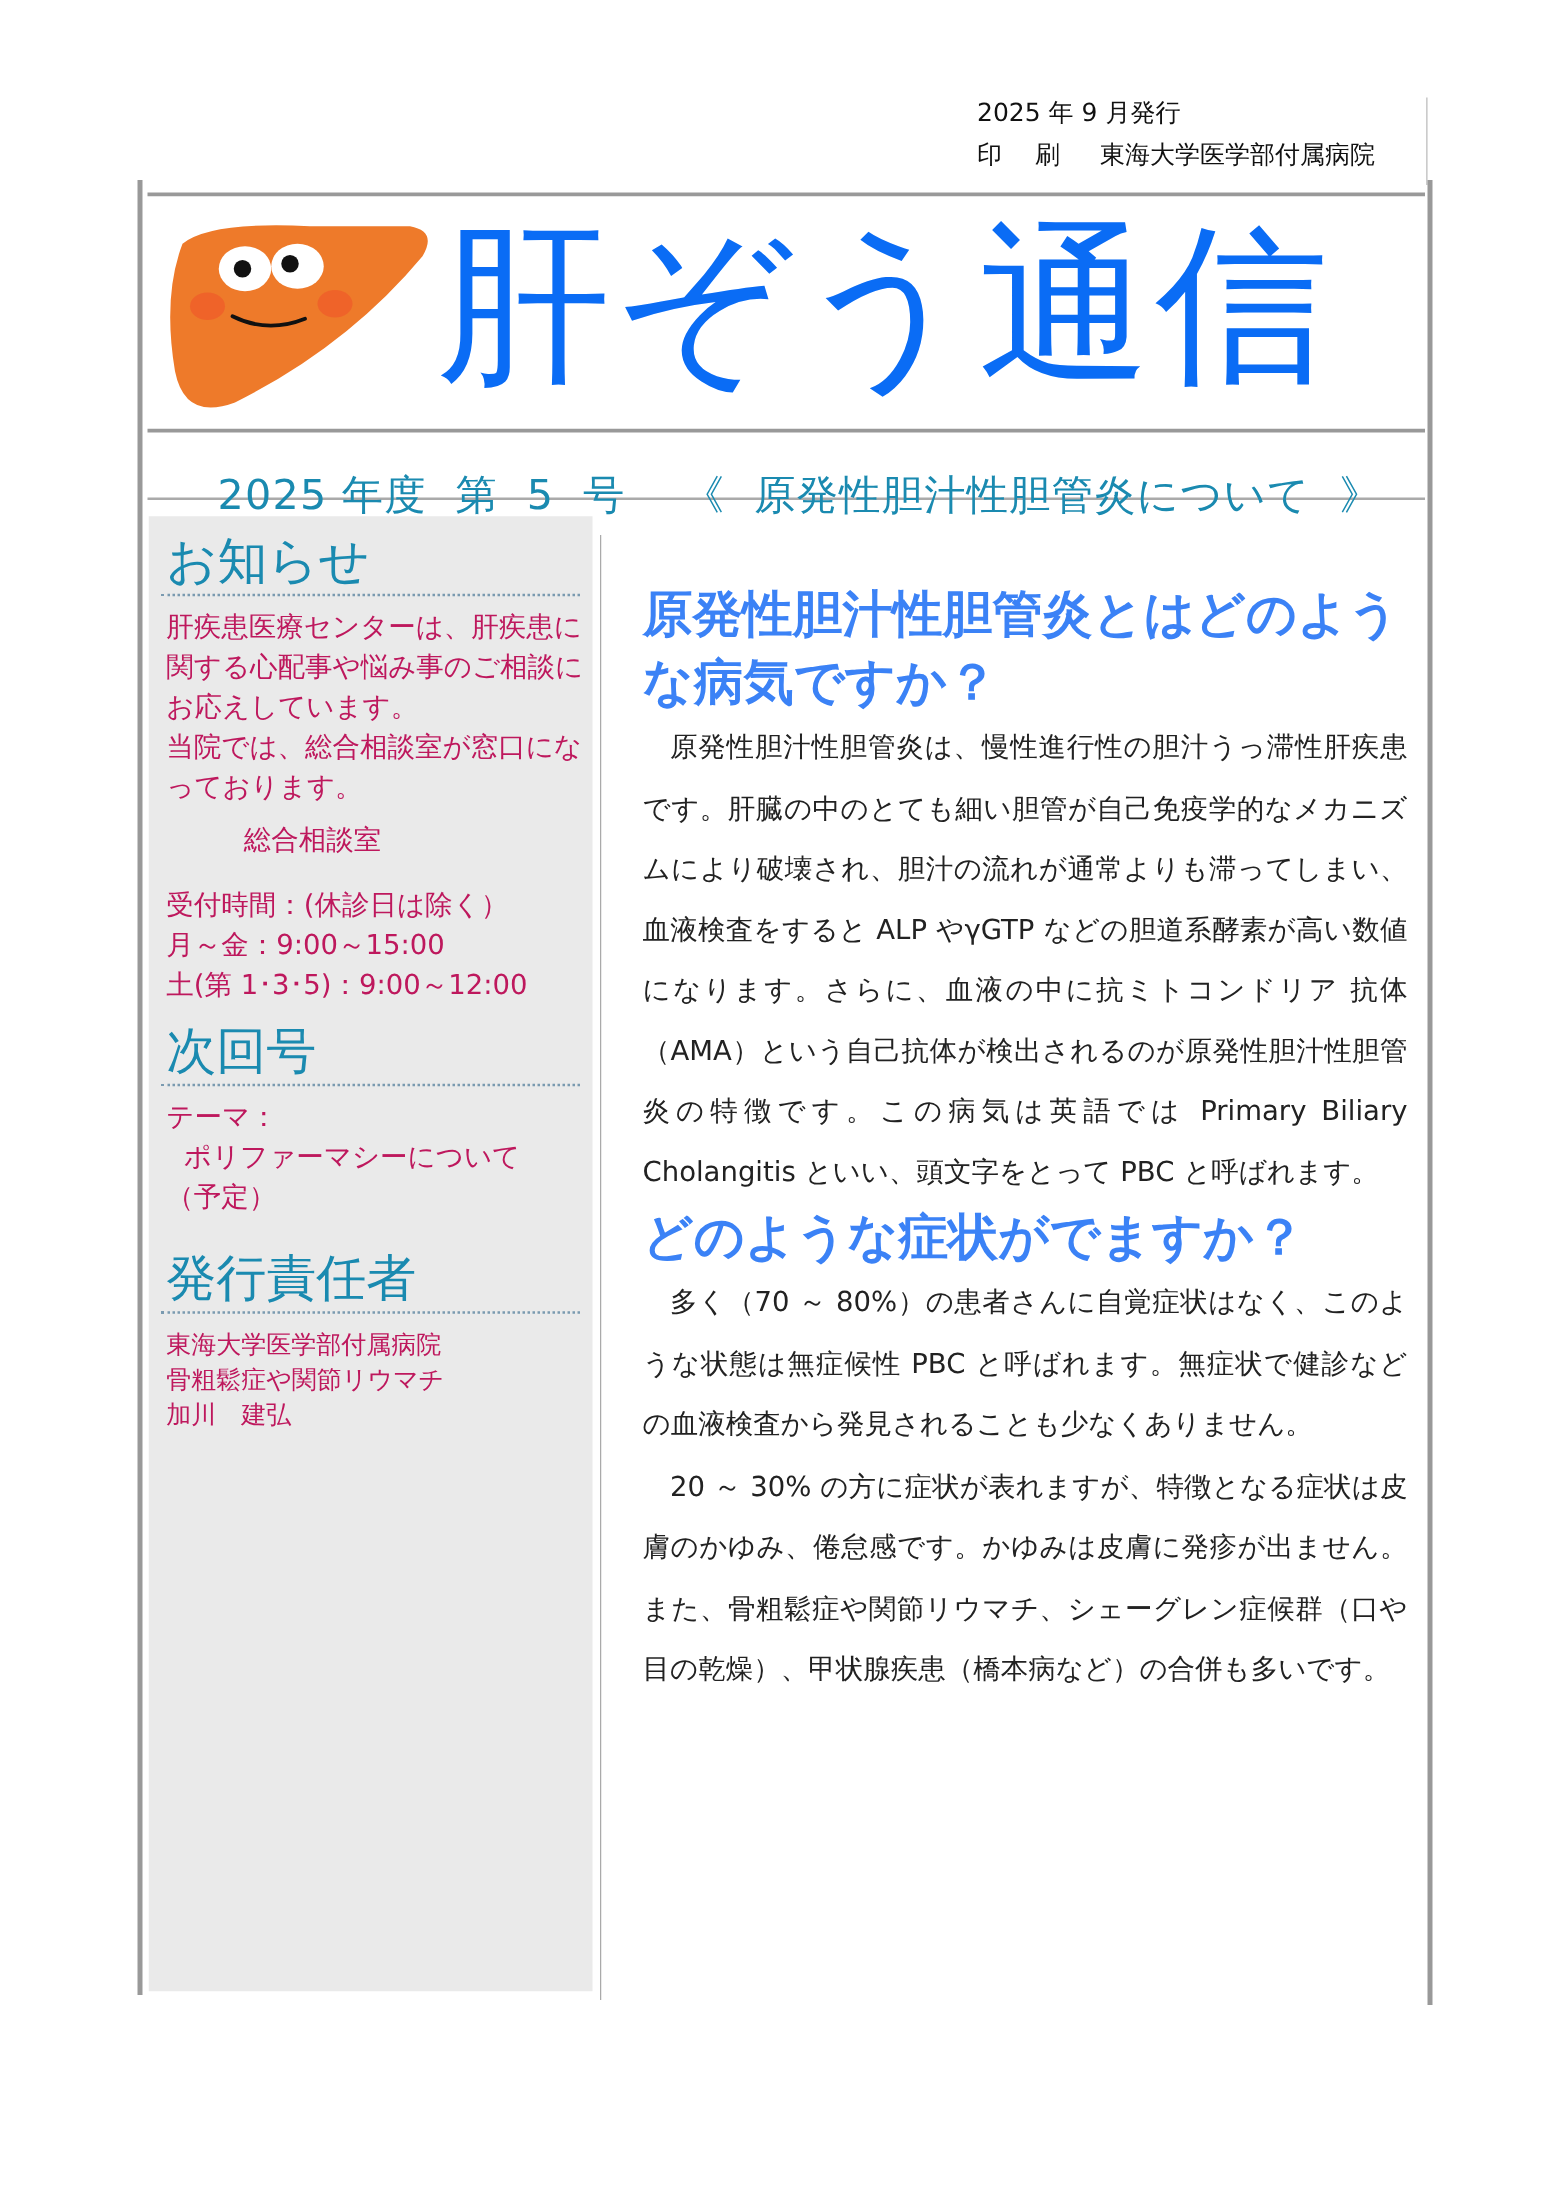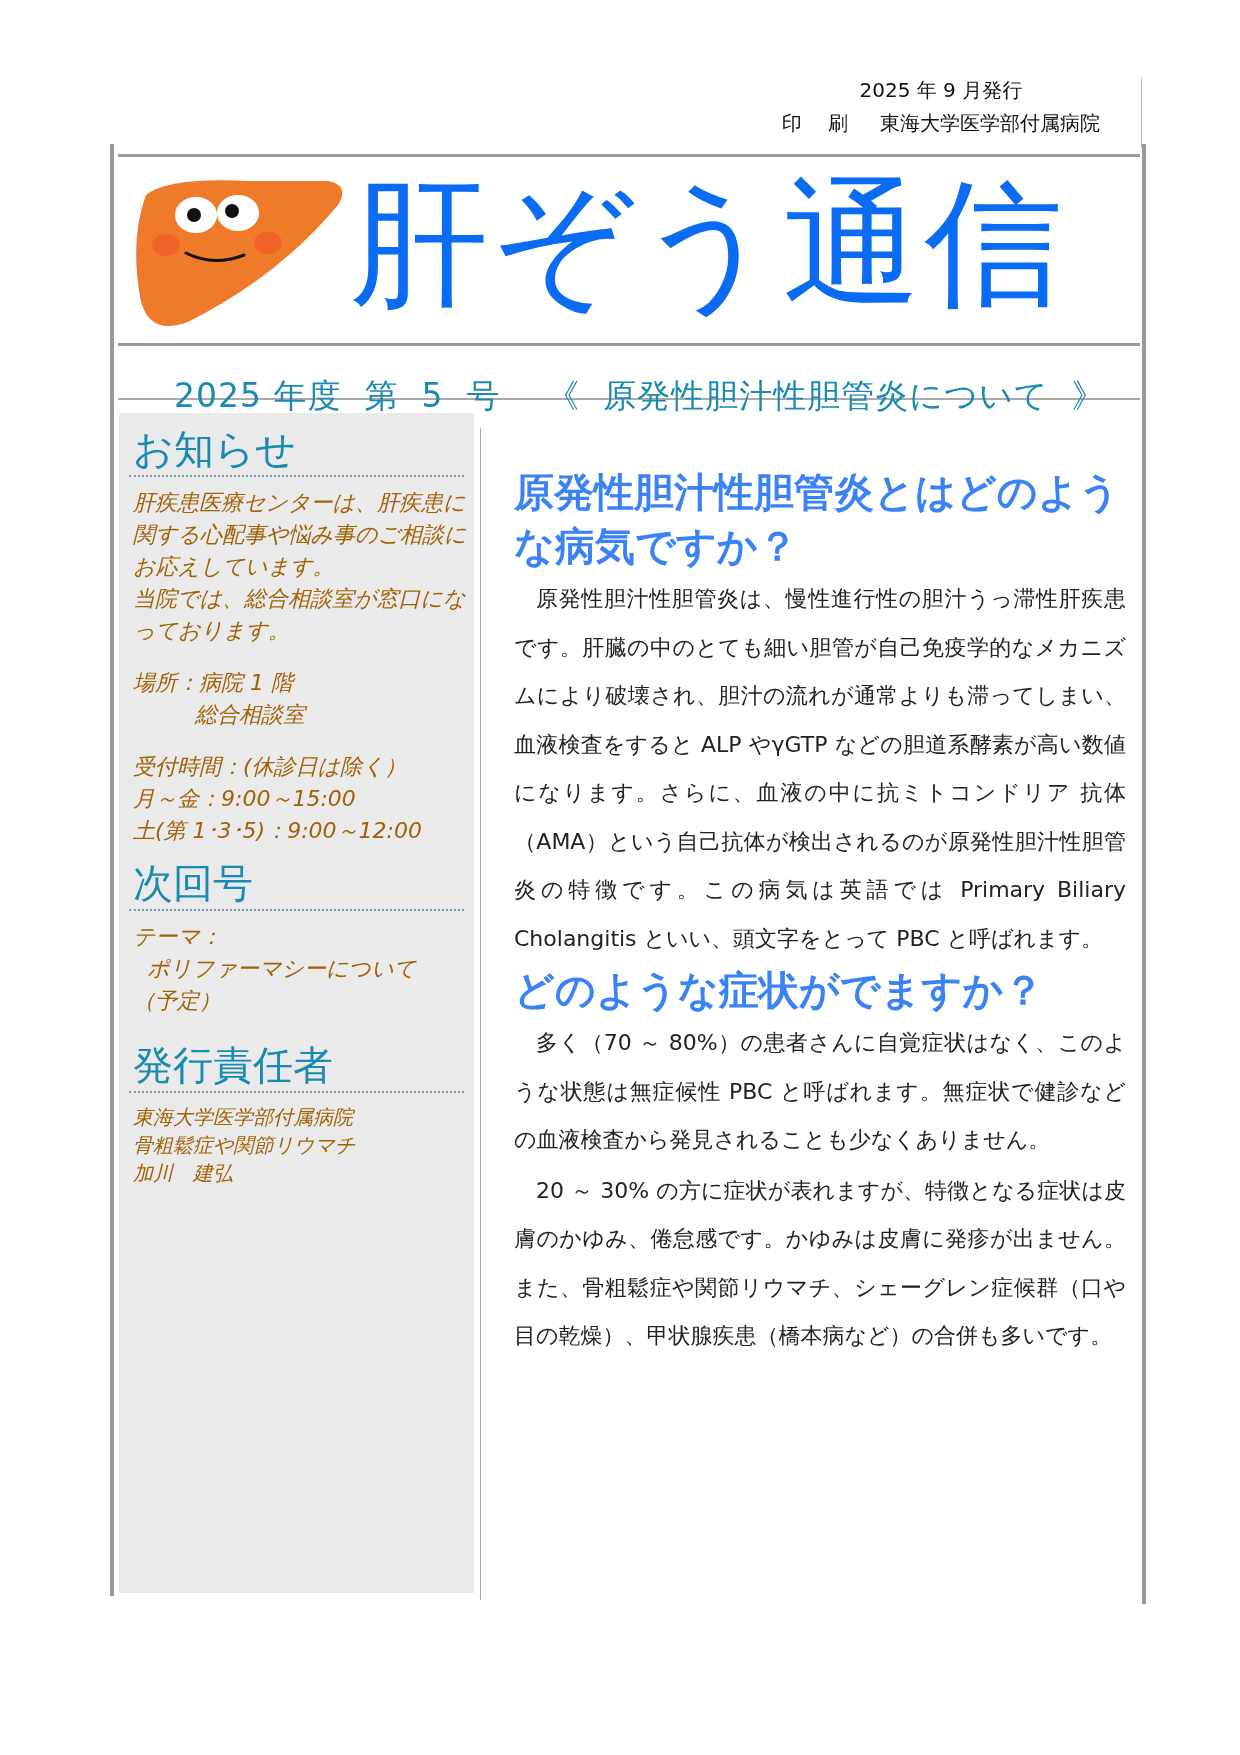--- a/index.html
+++ b/index.html
@@ -1,37 +1,37 @@
 <!DOCTYPE html>
 <html><head>
 <meta charset="utf-8">
 <style>
   html, body { margin: 0; padding: 0; background: #ffffff; }
   body {
     width: 1240px; height: 1755px; position: relative; overflow: hidden;
     font-family: "DejaVu Sans", "Liberation Sans", sans-serif; color: #111;
   }
-  .issue-meta { position: absolute; right: 140px; top: 74px; text-align: center; font-size: 20px; line-height: 33px; color: #111; }
+  .issue-meta { position: absolute; right: 140px; top: 74px; text-align: left; font-size: 20px; line-height: 33px; color: #111; }
   .issue-meta .printer-label { margin-right: 22px; letter-spacing: 10px; }
 
   .frame-left { position: absolute; left: 110px; top: 144px; width: 4px; height: 1452px; background: #999; }
   .frame-right { position: absolute; left: 1142px; top: 144px; width: 4px; height: 1460px; background: #999; }
   .frame-right-thin { position: absolute; left: 1141px; top: 78px; width: 1px; height: 70px; background: #bbb; }
 
   .masthead { position: absolute; left: 118px; top: 154px; width: 1022px; height: 186px; border-top: 3px solid #999; border-bottom: 3px solid #999; }
   .liver { position: absolute; left: 10px; top: 10px; width: 220px; height: 165px; }
   .mast-title { position: absolute; left: 232px; top: -8px; font-size: 138px; color: #0A6CF5; letter-spacing: 4px; line-height: 190px; white-space: nowrap; }
 
   .issue-band { position: absolute; left: 118px; top: 332px; width: 1022px; height: 66px; border-bottom: 2px solid #aaa; }
   .issue-band-text { position: absolute; left: 56px; top: 10px; font-size: 33px; color: #1A8AB0; white-space: pre; letter-spacing: 1px; margin-top: 32px; }
 
   .sidebar { position: absolute; left: 119px; top: 413px; width: 355px; height: 1180px; background: #EAEAEA; }
   .sb-heading { font-size: 40px; color: #1A8AB0; padding: 14px 0 0 14px; line-height: 44px; }
   .sb-rule { margin: 4px 10px 0 10px; border-bottom: 2px dotted #7a9ab0; }
-  .sb-text { font-size: 22px; line-height: 32px; padding: 10px 0 0 14px; color: #a16207; font-style: italic; }
+  .sb-text { font-size: 22px; line-height: 32px; padding: 10px 0 0 14px; color: #be185d; }
   .sb-text.loose { line-height: 38px; }
   .sb-block { margin-top: 10px; }
   .indent { padding-left: 76px; }
   .indent2 { padding-left: 28px; }
 
   .col-divider { position: absolute; left: 480px; top: 428px; width: 1px; height: 1172px; background: #aaa; }
 
   .main { position: absolute; left: 514px; top: 465px; width: 612px; }
   .main h2 { font-size: 40px; line-height: 54px; color: #3b82f6; margin: 0; font-weight: bold; }
   .main p { font-size: 22px; line-height: 48.5px; margin: 2px 0 0 0; color: #222; text-align: justify; text-indent: 22px; }
@@ -71,21 +71,20 @@
   <div class="issue-band-text">2025 年度  第  5  号    《  原発性胆汁性胆管炎について  》</div>
 </div>
 
 <div class="sidebar">
   <div>
     <div class="sb-heading">お知らせ</div>
     <div class="sb-rule"></div>
     <div class="sb-text">肝疾患医療センターは、肝疾患に関する心配事や悩み事のご相談にお応えしています。</div>
     <div class="sb-text" style="padding-top:0">当院では、総合相談室が窓口になっております。</div>
     <div class="sb-block">
-      <div class="sb-text">場所：病院 1 階</div>
       <div class="sb-text indent" style="padding-top:0">総合相談室</div>
     </div>
     <div class="sb-block">
       <div class="sb-text">受付時間：(休診日は除く）</div>
       <div class="sb-text" style="padding-top:0">月～金：9:00～15:00</div>
       <div class="sb-text" style="padding-top:0">土(第 1･3･5)：9:00～12:00</div>
     </div>
   </div>
 
 

